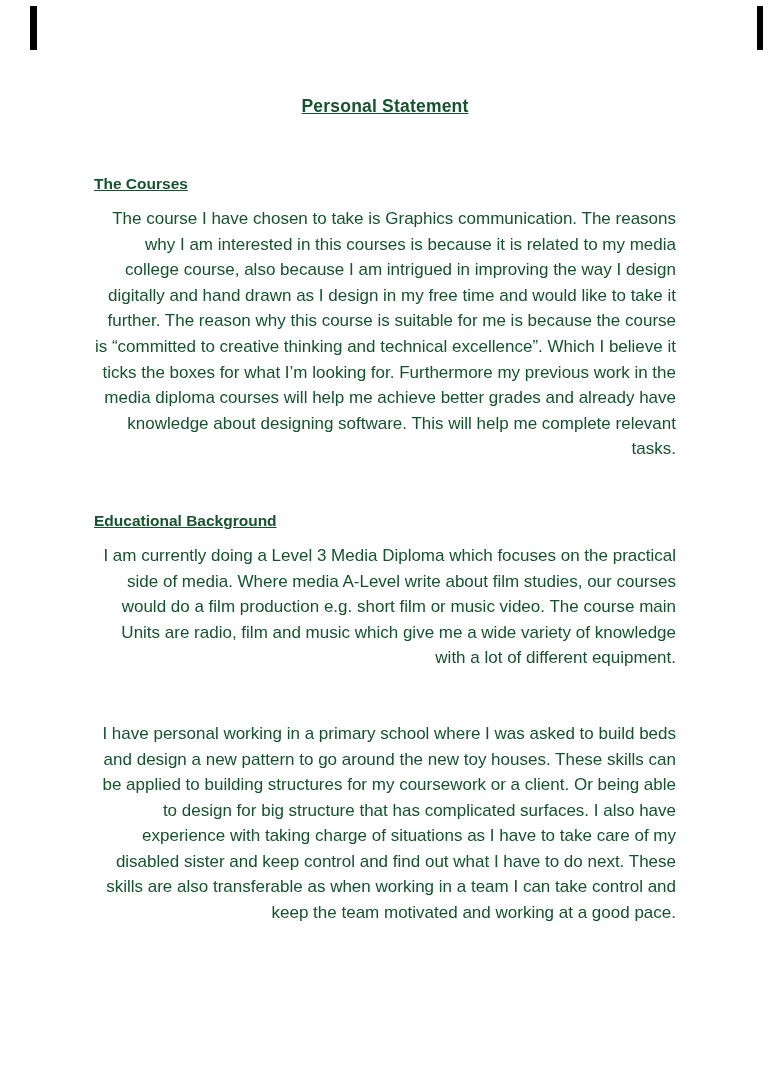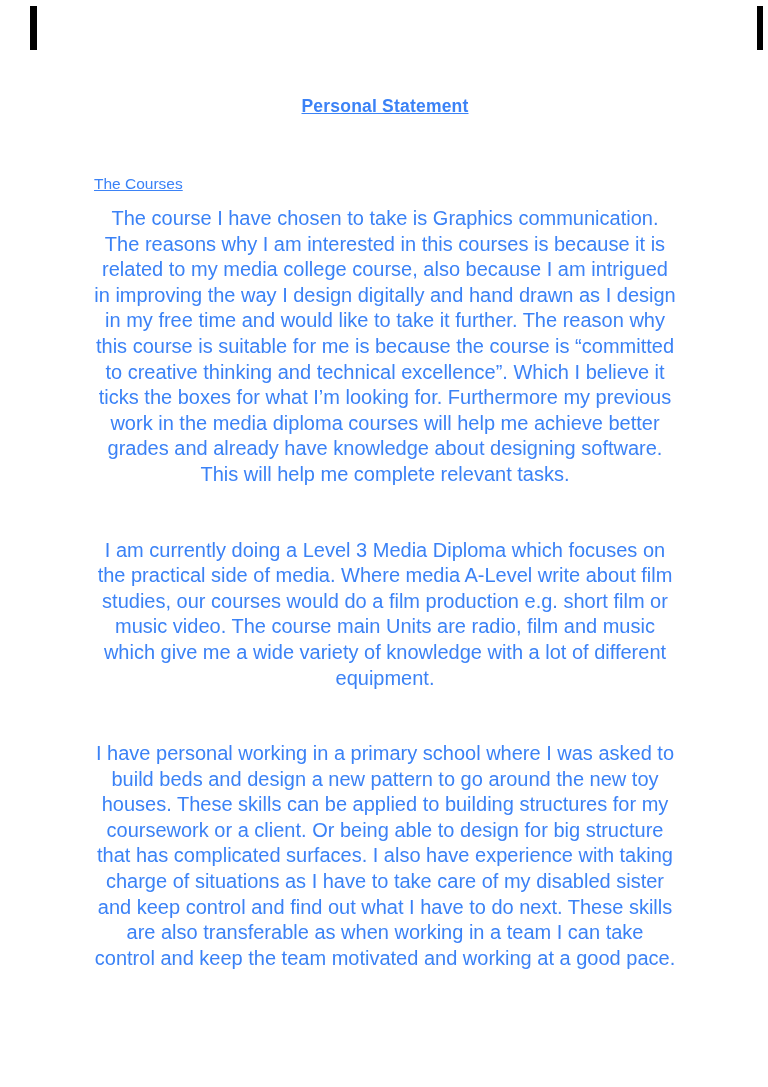--- a/index.html
+++ b/index.html
@@ -7,21 +7,21 @@
     padding: 0;
     background: #e9e9e9;
   }
   .page {
     position: relative;
     width: 768px;
     height: 1087px;
     margin: 0 auto;
     background: #ffffff;
     font-family: "Liberation Sans", sans-serif;
-    color: #3b82f6;
+    color: #14532d;
     overflow: hidden;
     box-sizing: border-box;
   }
   .scan-mark {
     position: absolute;
     background: #000000;
   }
   .scan-mark.left  { left: 30px;  top: 6px; width: 7px; height: 44px; }
   .scan-mark.right { left: 757px; top: 6px; width: 6px; height: 44px; }
 
@@ -35,49 +35,50 @@
     text-align: center;
     font-size: 17.5px;
     font-weight: bold;
     text-decoration: underline;
     margin: 0 0 58px 0;
     letter-spacing: 0.2px;
   }
   .section { margin: 0; }
   .section-heading {
     font-size: 15.5px;
-    font-weight: normal;
+    font-weight: bold;
     text-decoration: underline;
     margin: 8px 0 13px 0;
   }
   .section-body {
-    font-size: 20px;
+    font-size: 17px;
     line-height: 25.6px;
     margin: 0 0 50px 0;
-    text-align: center;
+    text-align: right;
   }
 </style>
 </head>
 <body>
 
 <div class="page">
 
   <div class="scan-mark left"></div>
   <div class="scan-mark right"></div>
 
   <div class="content">
 
     <h1 class="doc-title">Personal Statement</h1>
 
     <div class="section">
       <h2 class="section-heading">The Courses</h2>
       <p class="section-body">The course I have chosen to take is Graphics communication. The reasons why I am interested in this courses is because it is related to my media college course, also because I am intrigued in improving the way I design digitally and hand drawn as I design in my free time and would like to take it further. The reason why this course is suitable for me is because the course is “committed to creative thinking and technical excellence”. Which I believe it ticks the boxes for what I’m looking for. Furthermore my previous work in the media diploma courses will help me achieve better grades and already have knowledge about designing software. This will help me complete relevant tasks.</p>
     </div>
 
     <div class="section">
+      <h2 class="section-heading">Educational Background</h2>
       <p class="section-body">I am currently doing a Level 3 Media Diploma which focuses on the practical side of media. Where media A-Level write about film studies, our courses would do a film production e.g. short film or music video. The course main Units are radio, film and music which give me a wide variety of knowledge with a lot of different equipment.</p>
     </div>
 
     <div class="section">
       <p class="section-body">I have personal working in a primary school where I was asked to build beds and design a new pattern to go around the new toy houses. These skills can be applied to building structures for my coursework or a client. Or being able to design for big structure that has complicated surfaces. I also have experience with taking charge of situations as I have to take care of my disabled sister and keep control and find out what I have to do next. These skills are also transferable as when working in a team I can take control and keep the team motivated and working at a good pace.</p>
     </div>
 
   </div>
 </div>
 

